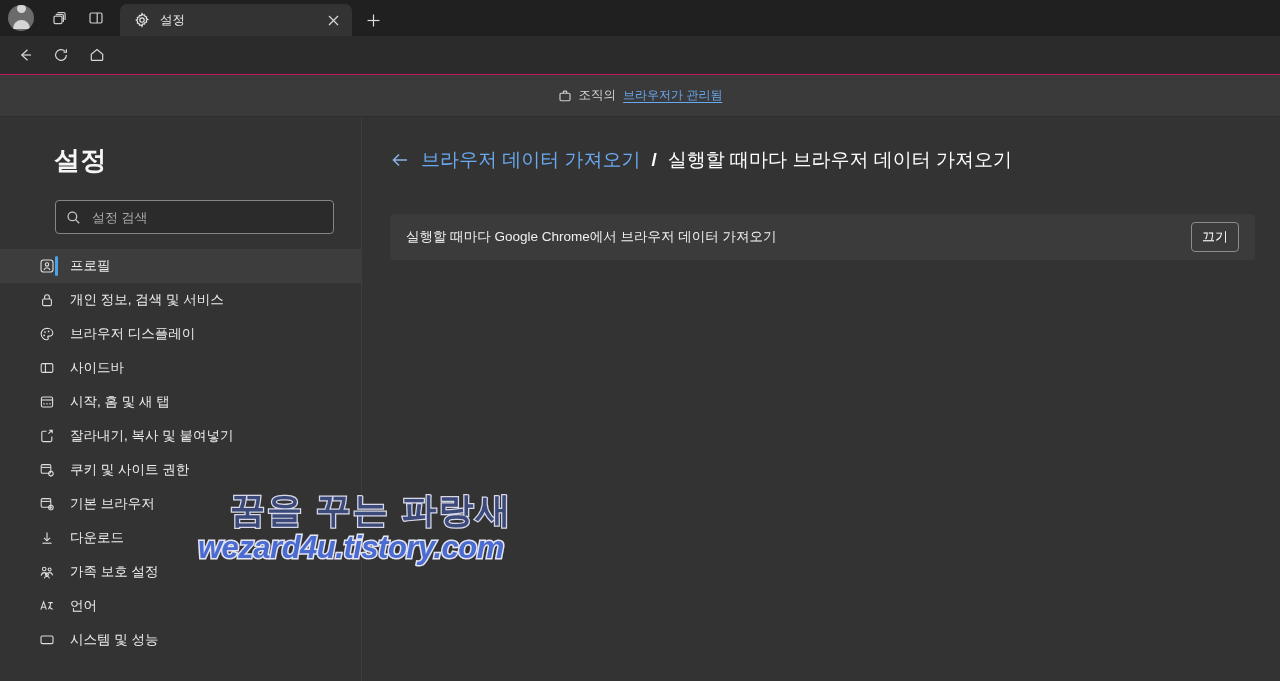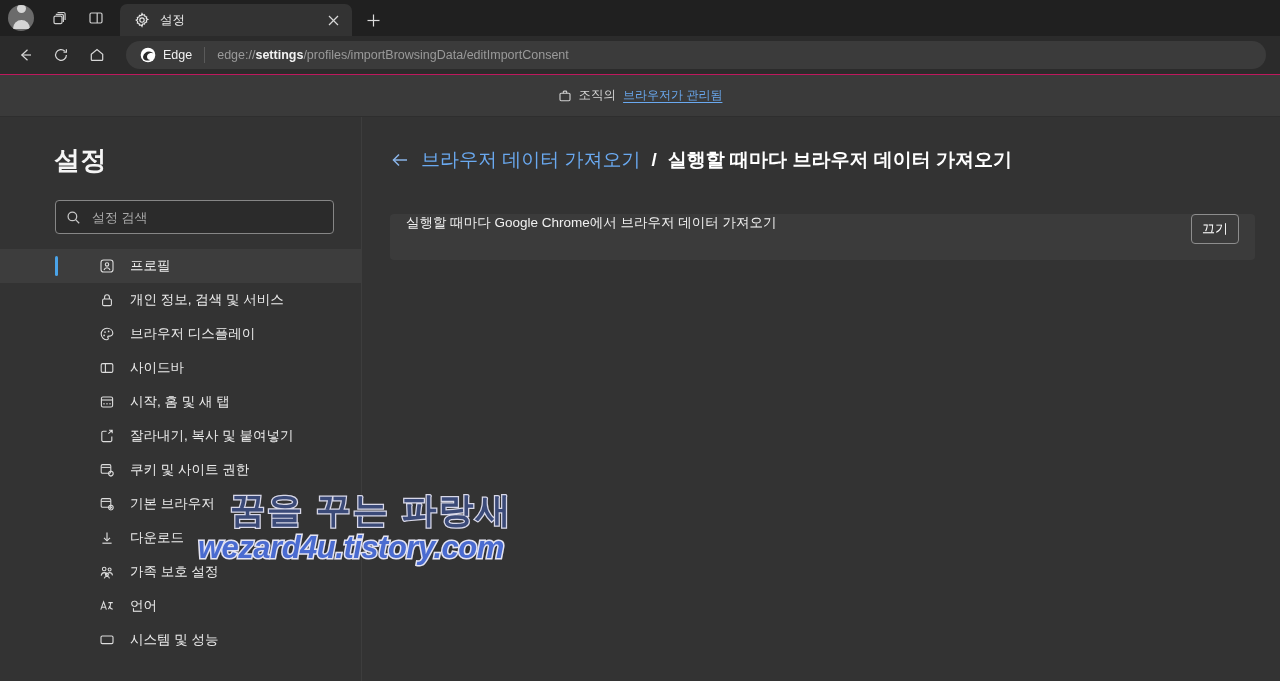--- a/index.html
+++ b/index.html
@@ -161,21 +161,21 @@
     flex: 1 1 auto; background: transparent; border: none; outline: none;
     color: #e6e6e6; font-size: 13px; margin-left: 11px;
     font-family: inherit;
   }
   .search-input::placeholder { color: #a9a9a9; }
 
   .nav-list { margin-top: 15px; }
   .nav-item {
     height: 34px;
     display: flex; align-items: center;
-    padding-left: 83px;
+    padding-left: 23px;
     position: relative;
     color: #e9e9e9;
   }
   .nav-item.selected { background: #3d3d3d; }
   .nav-item.selected::before {
     content: ""; position: absolute; left: 55px; top: 7px;
     width: 3px; height: 20px; background: #4aa3e8; border-radius: 2px;
   }
   .nav-item-icon {
     width: 17px; height: 17px; flex: 0 0 17px;
@@ -196,29 +196,29 @@
   }
   .breadcrumb {
     display: flex; align-items: center; gap: 11px;
     margin-bottom: 41px;
   }
   .back-arrow { width: 20px; height: 20px; color: #8ab4e8; flex: 0 0 20px; }
   .crumb-link {
     font-size: 19px; color: #6aa9f0; font-weight: 400;
   }
   .crumb-sep { font-size: 19px; color: #ffffff; font-weight: 700; }
-  .crumb-current { font-size: 19px; color: #ffffff; font-weight: 700; }
+  .crumb-current { font-size: 19px; color: #ffffff; font-weight: 400; }
 
   .card {
     margin-right: 0;
     width: 865px;
     min-height: 46px;
     background: #3b3b3b;
     border-radius: 4px;
-    display: flex; justify-content: space-between;
+    display: flex; align-items: center; justify-content: space-between;
     padding: 0 16px 0 16px;
   }
   .card-label { font-size: 13.5px; color: #f0f0f0; }
   .toggle-btn {
     min-width: 46px; height: 30px;
     background: #3b3b3b;
     border: 1px solid #8d8d8d;
     border-radius: 4px;
     color: #ffffff; font-size: 13px;
     font-family: inherit;
@@ -315,29 +315,20 @@
       <path d="M14.4 9a5.4 5.4 0 1 1-1.6-3.85"></path>
       <path d="M14.4 3.2v2.9h-2.9"></path>
     </svg>
   </div>
   <div class="nav-btn">
     <svg width="18" height="18" viewBox="0 0 18 18" fill="none" stroke="currentColor" stroke-width="1.2">
       <path d="M3.3 8.2L9 3.6l5.7 4.6v5.2a1 1 0 0 1-1 1H4.3a1 1 0 0 1-1-1z"></path>
     </svg>
   </div>
 
-  <div class="omnibox">
-    <svg class="edge-logo" viewBox="0 0 16 16">
-      <circle cx="8" cy="8" r="7.3" fill="#ffffff"></circle>
-      <path d="M3 9.8c.6-3.4 3.1-5.4 6-5.4 2.2 0 3.8 1 4.3 2.1-1-.5-2.1-.6-3-.4-2.6.6-3.6 2.6-3.2 4.3.3 1.3 1.5 2.4 3.2 2.6-2.5 1.2-5.6.6-7-1.6a6 6 0 0 1-.3-1.6z" fill="#2b2b2b"></path>
-    </svg>
-    <span class="omnibox-brand">Edge</span>
-    <span class="omnibox-sep"></span>
-    <span class="omnibox-url"><span>edge://</span><b>settings</b><span>/profiles/importBrowsingData/editImportConsent</span></span>
-  </div>
 </div>
 
 <div class="page">
 
   <div class="managed-banner">
     <svg class="banner-icon" viewBox="0 0 14 14" fill="none" stroke="currentColor" stroke-width="1.15">
       <rect x="2" y="4.2" width="10" height="7.5" rx="1.1"></rect>
       <path d="M5.3 4.2V2.9a.8.8 0 0 1 .8-.8h1.8a.8.8 0 0 1 .8.8v1.3"></path>
     </svg>
     <span class="banner-text">조직의</span>

